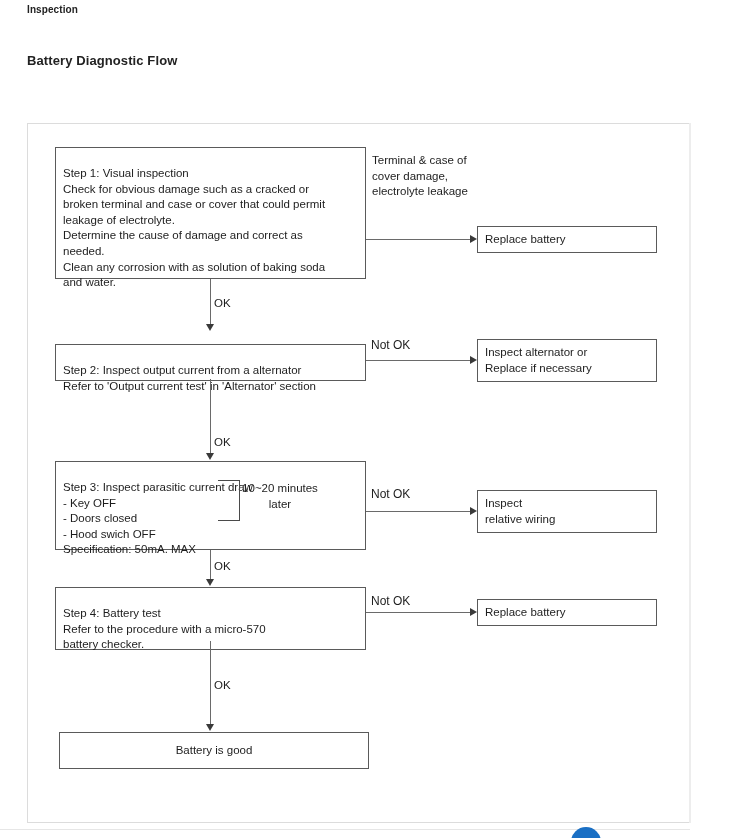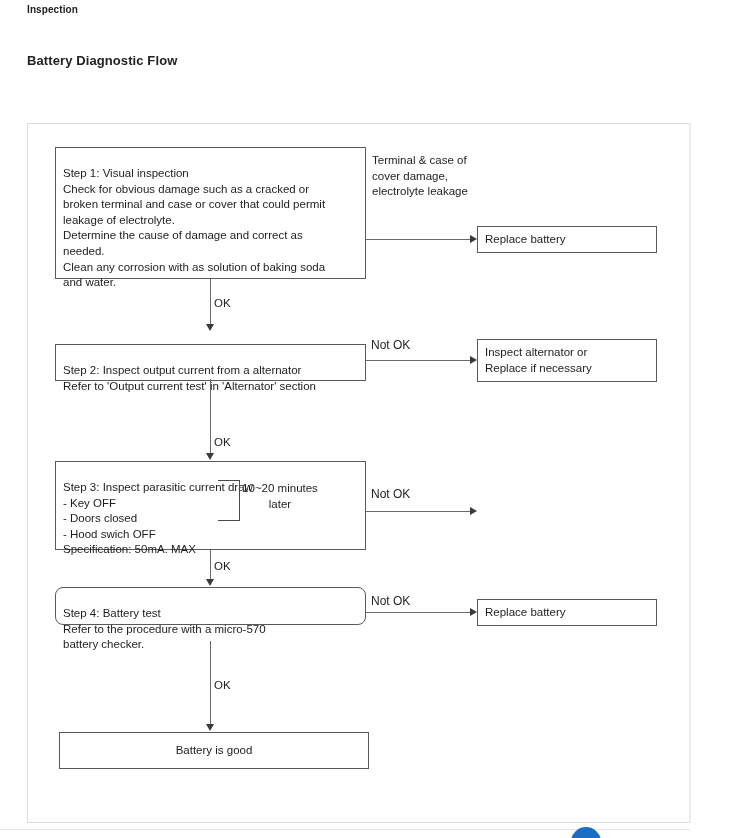--- a/index.html
+++ b/index.html
@@ -63,21 +63,21 @@
     display: flex;
     align-items: center;
     padding-top: 0;
     padding-bottom: 0;
   }
 
   
   #step1-box { left: 27px; top: 23px;  width: 311px; height: 132px; }
   #step2-box { left: 27px; top: 208px; width: 311px; height: 37px; margin-top: 12px;  }
   #step3-box { left: 27px; top: 337px; width: 311px; height: 89px;  }
-  #step4-box { left: 27px; top: 463px; width: 311px; height: 38px; border-radius: 8px;  }
+  #step4-box { left: 27px; top: 463px; width: 311px; height: 63px;  }
   #result-good-box { left: 31px; top: 608px; width: 310px; height: 37px; }
 
   
   #res1-box { left: 449px; top: 102px; width: 180px; height: 27px; }
   #res2-box { left: 449px; top: 215px; width: 180px; height: 43px; }
   #res3-box { left: 449px; top: 366px; width: 180px; height: 43px; }
   #res4-box { left: 449px; top: 475px; width: 180px; height: 27px; }
 
   
   .annotation {
@@ -245,20 +245,22 @@
   <div class="ok-label" id="label-ok-1">OK</div>
   <div class="ok-label" id="label-ok-2">OK</div>
   <div class="ok-label" id="label-ok-3">OK</div>
   <div class="ok-label" id="label-ok-4">OK</div>
 
   <div class="flow-box vcenter" id="res1-box">Replace battery</div>
 
   <div class="flow-box vcenter" id="res2-box">Inspect alternator or
 Replace if necessary</div>
 
+  <div class="flow-box vcenter" id="res3-box">Inspect
+relative wiring</div>
 
   <div class="flow-box vcenter" id="res4-box">Replace battery</div>
 
   <div class="flow-box centered" id="result-good-box">Battery is good</div>
 
   <div class="vline" id="v-1"></div>
   <div class="arrow-down" id="arr-d1"></div>
 
   <div class="vline" id="v-2"></div>
   <div class="arrow-down" id="arr-d2"></div>

